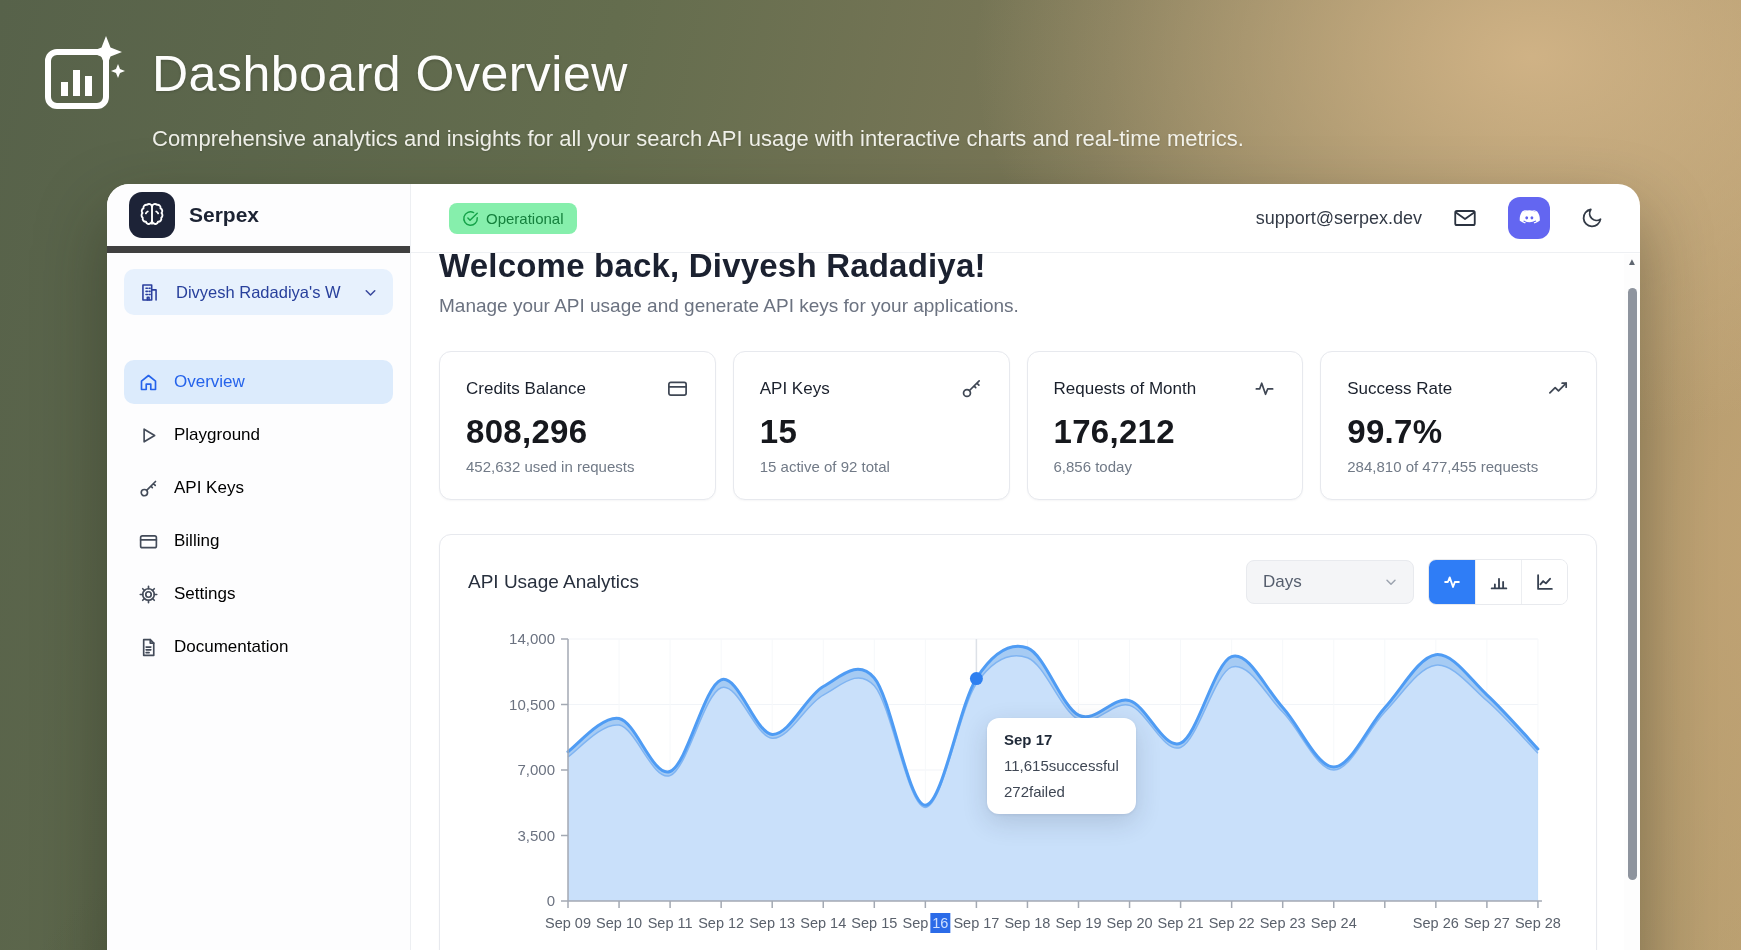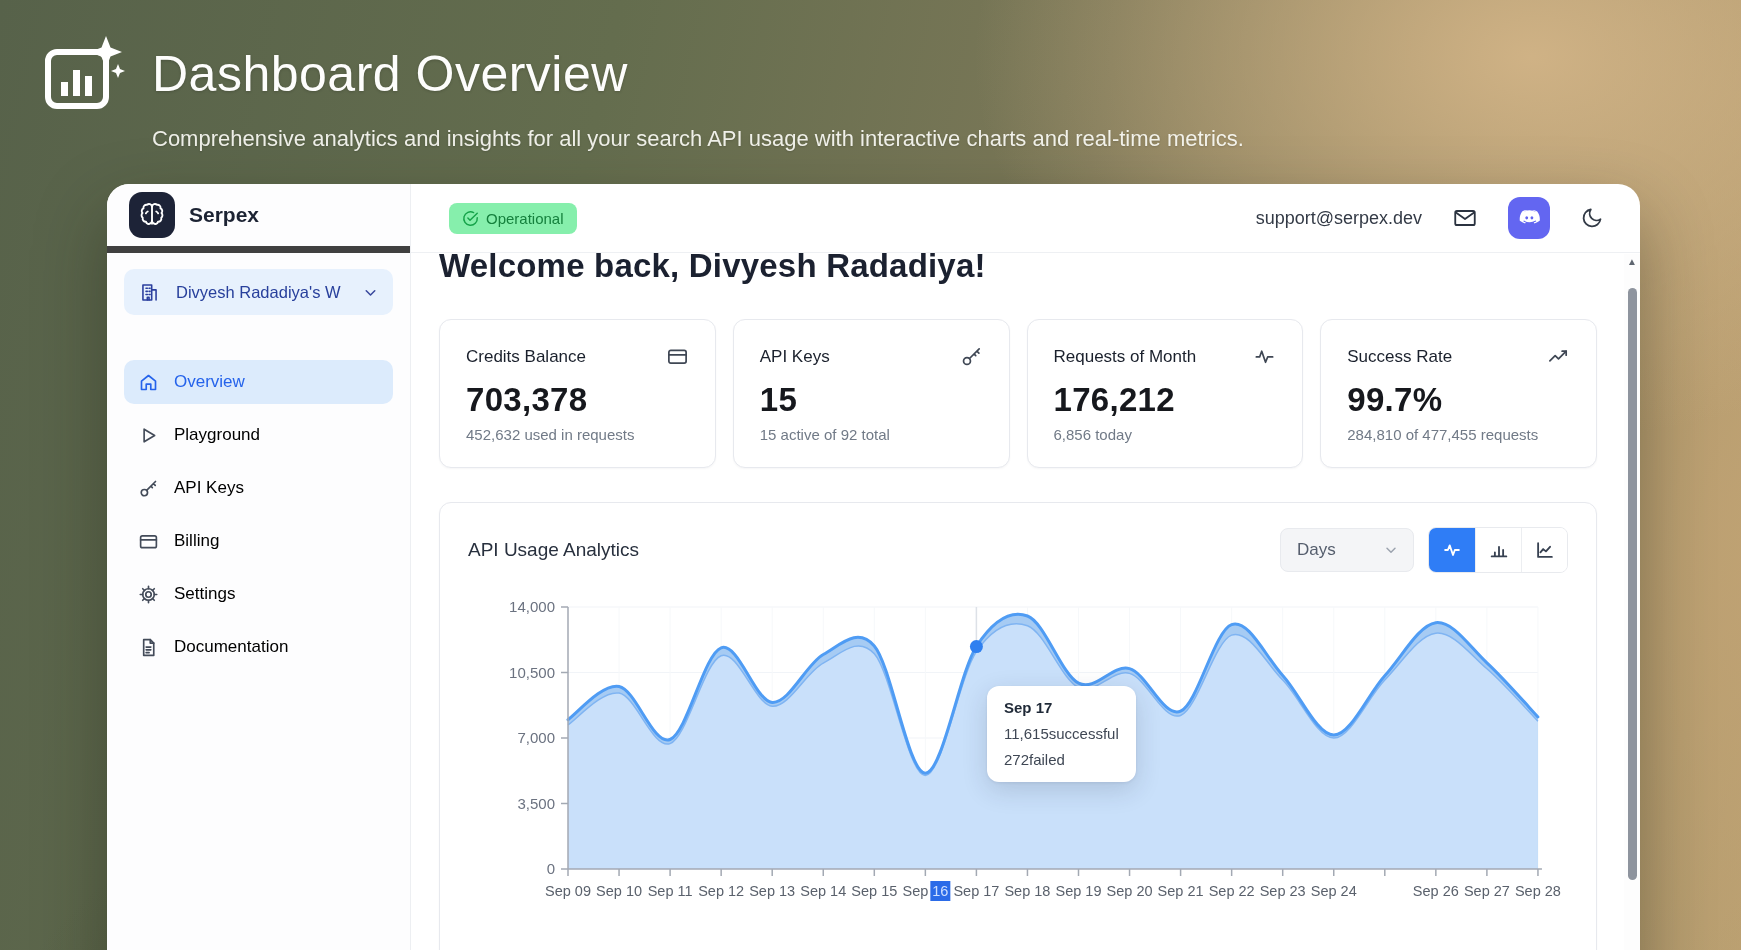--- a/index.html
+++ b/index.html
@@ -60,21 +60,21 @@
   .stat-card { flex:1; background:#fff; border:1px solid #e7e9ee; border-radius:12px; padding:25px 26px 24px; box-shadow:0 1px 2px rgba(16,24,40,.04); }
   .stat-top { display:flex; align-items:center; justify-content:space-between; }
   .stat-label { font-size:17px; font-weight:500; color:#1a202c; }
   .stat-value { margin-top:13px; font-size:33px; font-weight:700; color:#16181d; letter-spacing:.3px; }
   .stat-sub { margin-top:7px; font-size:15px; color:#717a87; }
 
   .chart-card { margin-top:34px; background:#fff; border:1px solid #e7e9ee; border-radius:12px; padding:24px 28px 30px; height:560px; box-shadow:0 1px 2px rgba(16,24,40,.04); }
   .chart-head { display:flex; align-items:center; justify-content:space-between; }
   .chart-title { font-size:19px; font-weight:500; color:#28303e; }
   .chart-controls { display:flex; align-items:center; gap:14px; }
-  .range-select { width:134px; height:44px; background:#f4f5f7; border:1px solid #e8eaee; border-radius:8px; display:flex; align-items:center; padding:0 14px 0 16px; cursor:pointer; }
+  .range-select { width:168px; height:44px; background:#f4f5f7; border:1px solid #e8eaee; border-radius:8px; display:flex; align-items:center; padding:0 14px 0 16px; cursor:pointer; }
   .range-select span { font-size:17px; color:#555e6d; }
   .range-select .chev { margin-left:auto; }
   .btn-group { display:flex; border:1px solid #e8eaee; border-radius:8px; overflow:hidden; background:#fff; }
   .cbtn { width:46px; height:44px; display:flex; align-items:center; justify-content:center; background:#fff; border:none; cursor:pointer; }
   .cbtn + .cbtn { border-left:1px solid #eceef1; }
   .cbtn.active { background:#2f7df6; }
 
   .chart-plot { position:relative; margin-top:18px; width:1101px; }
   svg text { font-family:"Liberation Sans", sans-serif; }
   .tooltip {
@@ -227,33 +227,34 @@
         <button class="iconbtn">
           <svg width="24" height="24" viewBox="0 0 24 24" fill="none" stroke="#333b47" stroke-width="1.8" stroke-linecap="round" stroke-linejoin="round">
             <path d="M20.5 13.2A8.5 8.5 0 1 1 10.8 3.5a7 7 0 0 0 9.7 9.7z"></path>
           </svg>
         </button>
       </div>
     </div>
 
     <div class="content">
       <div class="welcome-h">Welcome back, Divyesh Radadiya!</div>
+      <div class="welcome-sub">Manage your API usage and generate API keys for your applications.</div>
 
       <div class="stats-row">
         <div class="stat-card">
           <div class="stat-top">
             <span class="stat-label">Credits Balance</span>
             <span style="display:inline-flex">
               <svg width="23" height="23" viewBox="0 0 24 24" fill="none" stroke="#3f4754" stroke-width="1.8" stroke-linecap="round" stroke-linejoin="round">
                 <rect x="3" y="5.5" width="18" height="13.5" rx="2"></rect>
                   <path d="M3 10.2h18"></path>
               </svg>
             </span>
           </div>
-          <div class="stat-value">703,378</div>
+          <div class="stat-value">808,296</div>
           <div class="stat-sub">452,632 used in requests</div>
         </div>
         <div class="stat-card">
           <div class="stat-top">
             <span class="stat-label">API Keys</span>
             <span style="display:inline-flex">
               <svg width="23" height="23" viewBox="0 0 24 24" fill="none" stroke="#3f4754" stroke-width="1.8" stroke-linecap="round" stroke-linejoin="round">
                 <circle cx="7.3" cy="16.7" r="3.6"></circle>
                   <path d="M9.9 14.1L20 4M17.6 6.4l2.1 2.1M14.7 9.3l1.7 1.7"></path>
               </svg>

